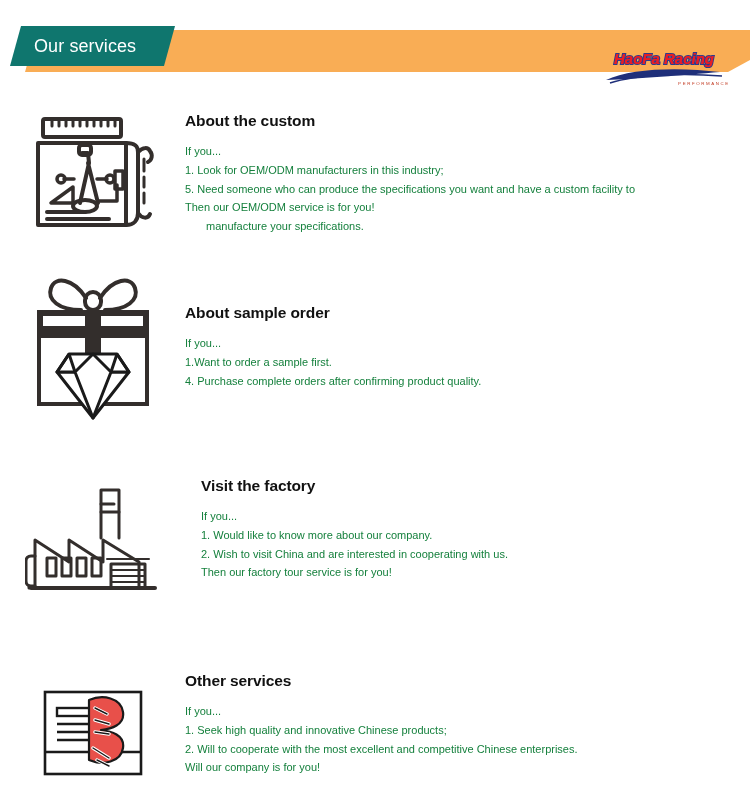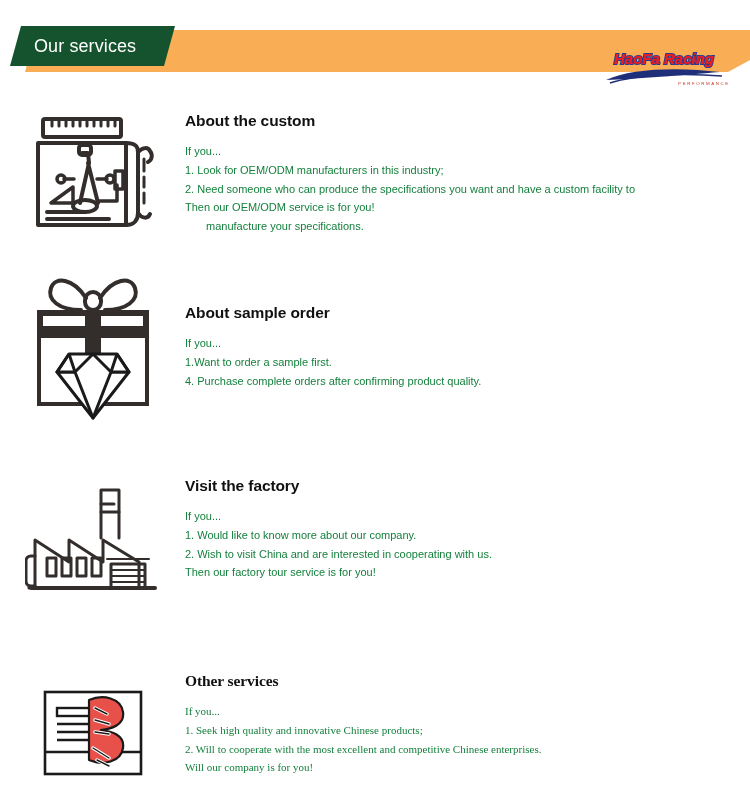--- a/index.html
+++ b/index.html
@@ -29,21 +29,21 @@
     background: #f9ad55;
     clip-path: polygon(37px 0, 750px 0, 750px 30px, 728px 42px, 25px 42px);
   }
 
   .header-purple {
     position: absolute;
     left: 10px;
     top: 26px;
     width: 165px;
     height: 40px;
-    background: #14532d;
+    background: #0f766e;
     clip-path: polygon(11px 0, 165px 0, 154px 40px, 0 40px);
     display: flex;
     align-items: center;
   }
 
   .header-title {
     color: #ffffff;
     font-size: 18px;
     font-weight: normal;
     letter-spacing: .1px;
@@ -107,23 +107,23 @@
   #sec-0 { margin-top: 5px; }
   #sec-0 .icon-cell { padding-top: 13px; }
   #sec-0 .text-cell { padding-top: 12px; }
 
   #sec-1 { margin-top: 32px; }
   #sec-1 .icon-cell { padding-top: 0px; }
   #sec-1 .text-cell { padding-top: 36px; }
 
   #sec-2 { margin-top: 48px; }
   #sec-2 .icon-cell { padding-top: 12px; }
-  #sec-2 .text-cell { padding-top: 5px; }
-
-  #sec-3 { margin-top: 72px; font-family: Liberation Serif, serif; }
+  #sec-2 .text-cell { padding-top: 5px; margin-left: 16px; }
+
+  #sec-3 { margin-top: 72px; }
   #sec-3 .icon-cell { padding-top: 14px; }
   #sec-3 .text-cell { padding-top: 0px; }
 </style>
 </head>
 <body>
 
 <div class="header">
   <div class="header-orange"></div>
   <div class="header-purple">
     <span class="header-title">Our services</span>
@@ -174,21 +174,21 @@
           <path d="M68 88h18V72" stroke-width="3.5"></path>
 
           <path d="M16 99h38M16 106h62" stroke-width="4"></path>
         </svg>
       </span>
     </div>
     <div class="text-cell">
       <div class="sec-title">About the custom</div>
       <div class="sec-line">If you...</div>
       <div class="sec-line">1. Look for OEM/ODM manufacturers in this industry;</div>
-      <div class="sec-line">2. Need someone who can produce the specifications you want and have a custom facility to</div>
+      <div class="sec-line">5. Need someone who can produce the specifications you want and have a custom facility to</div>
       <div class="sec-line">Then our OEM/ODM service is for you!</div>
       <div class="sec-line indent">manufacture your specifications.</div>
     </div>
   </div>
 
   <div class="section" id="sec-1">
     <div class="icon-cell">
       <span class="icon-box">
         <svg width="124" height="152" viewBox="0 0 124 152" xmlns="http://www.w3.org/2000/svg">
           <g fill="none" stroke="#332e2c" stroke-width="4" stroke-linejoin="round" stroke-linecap="round">

